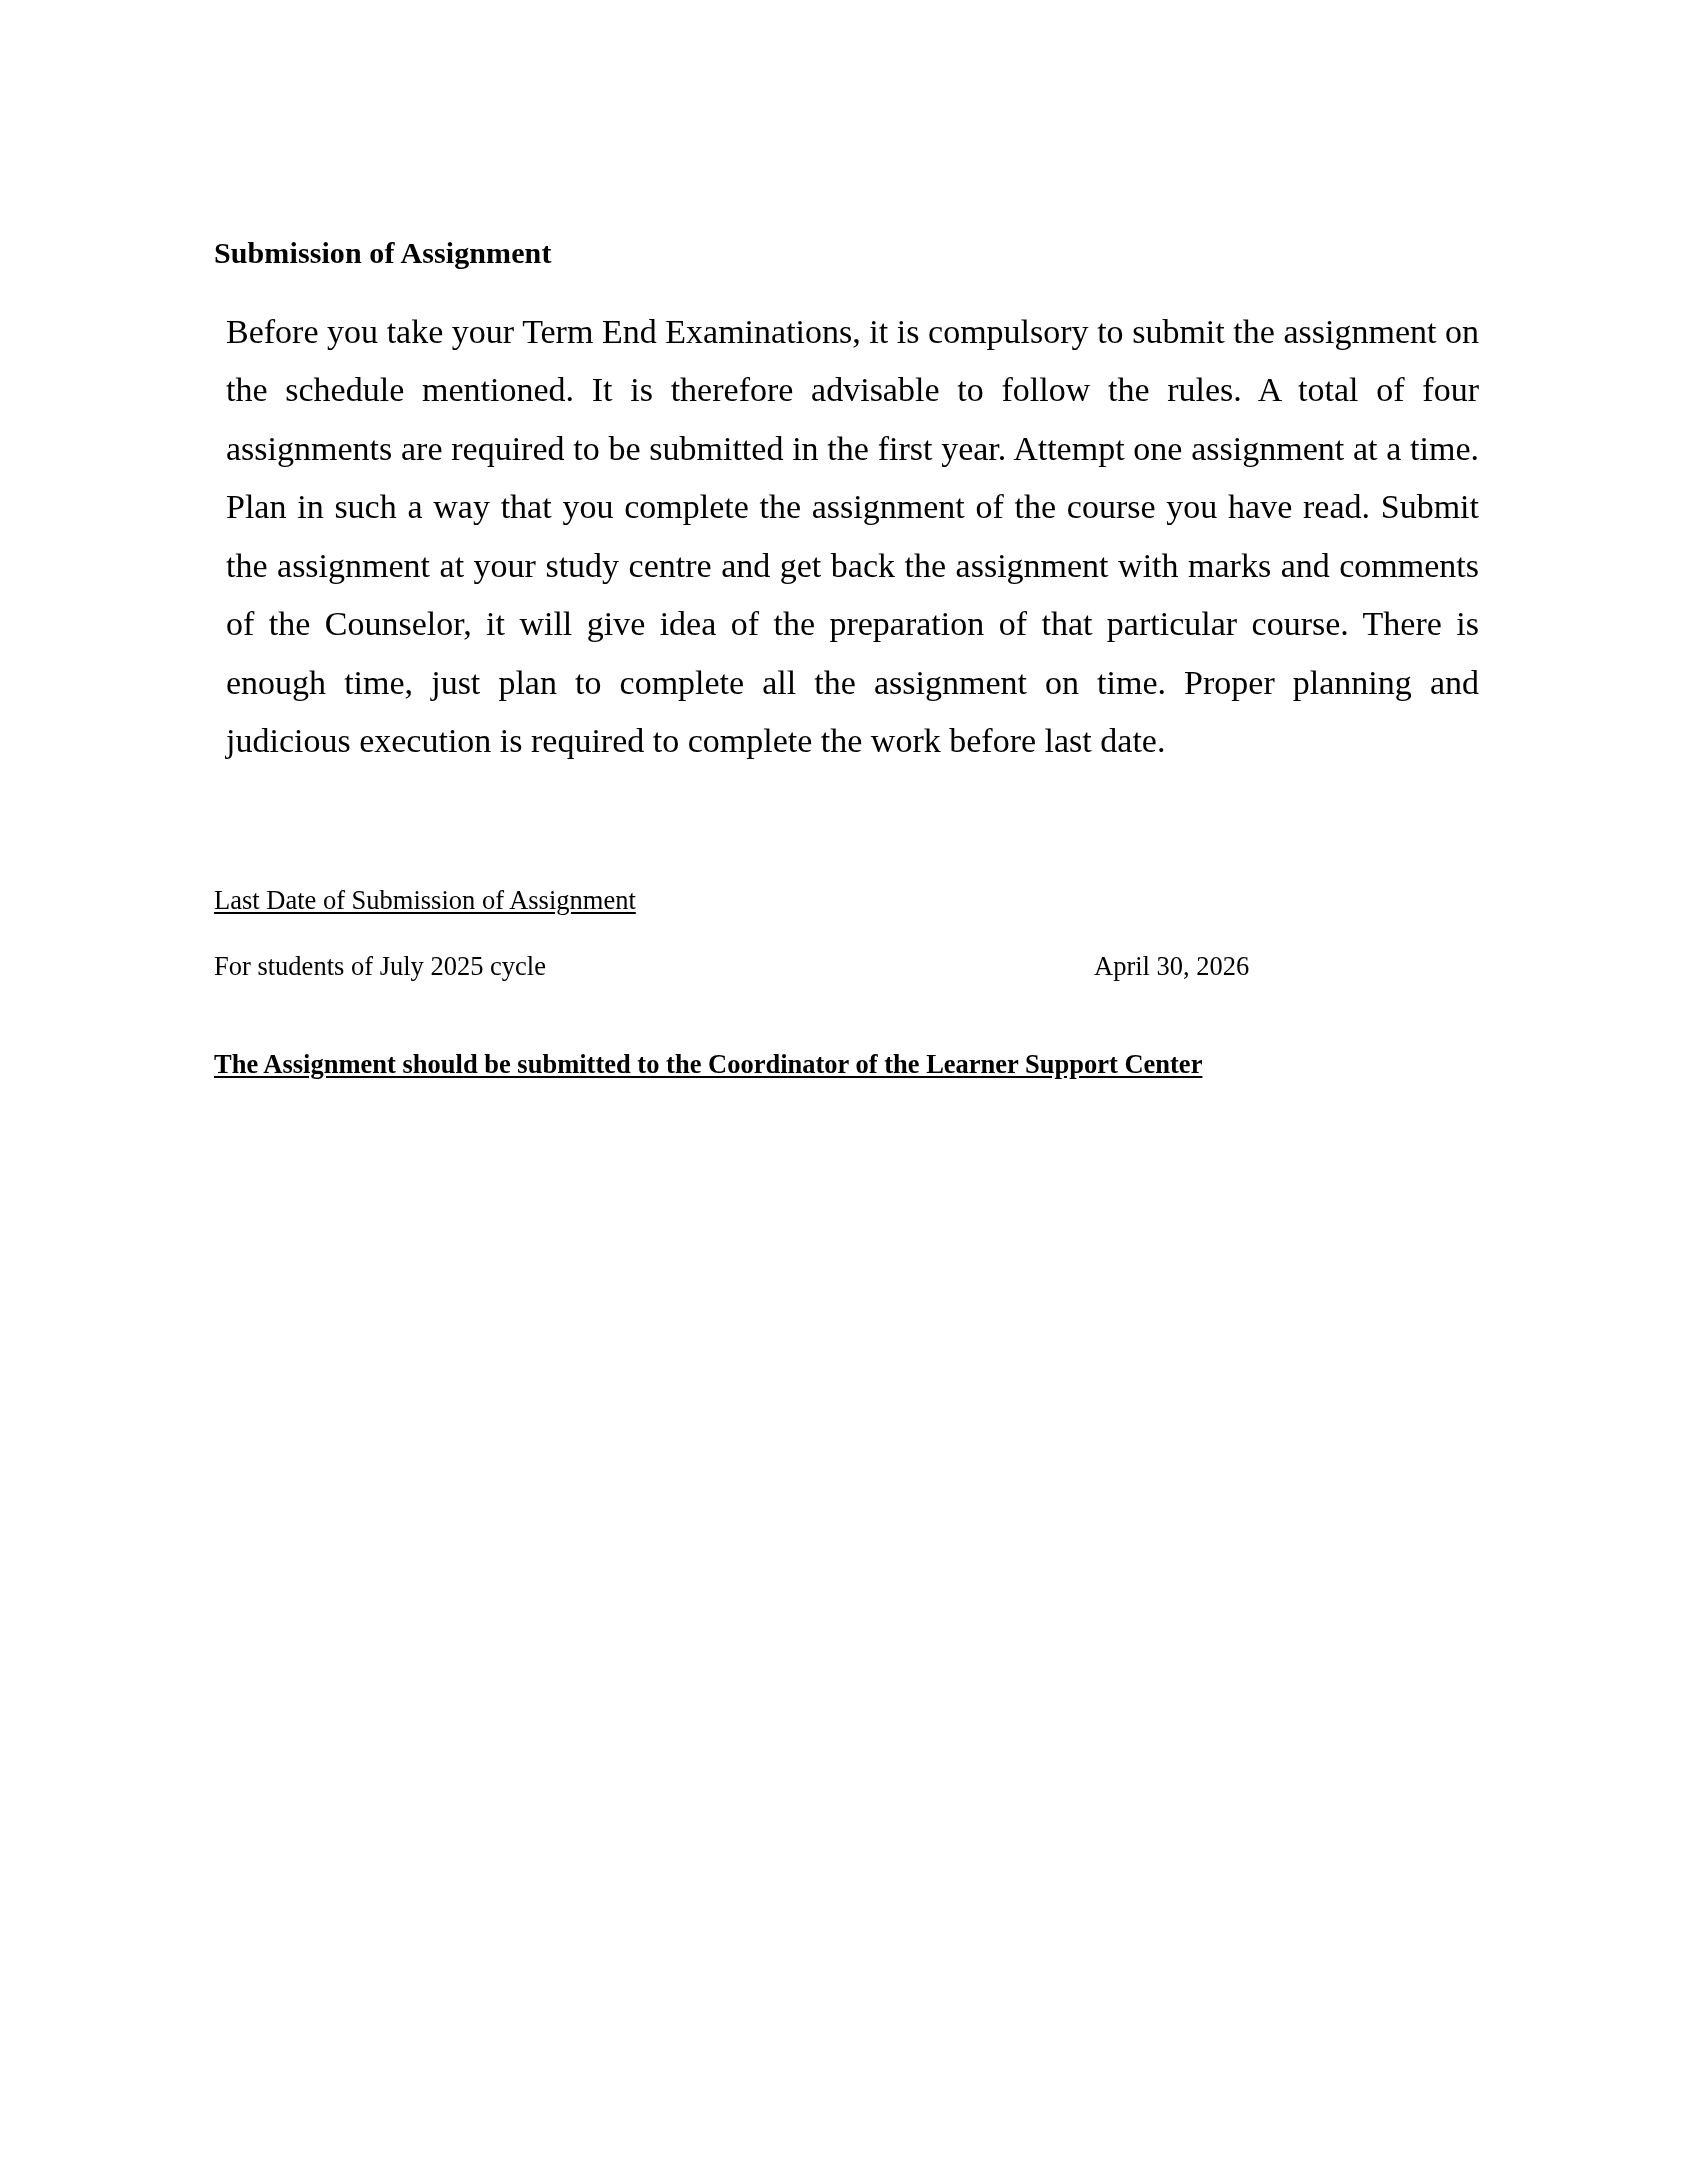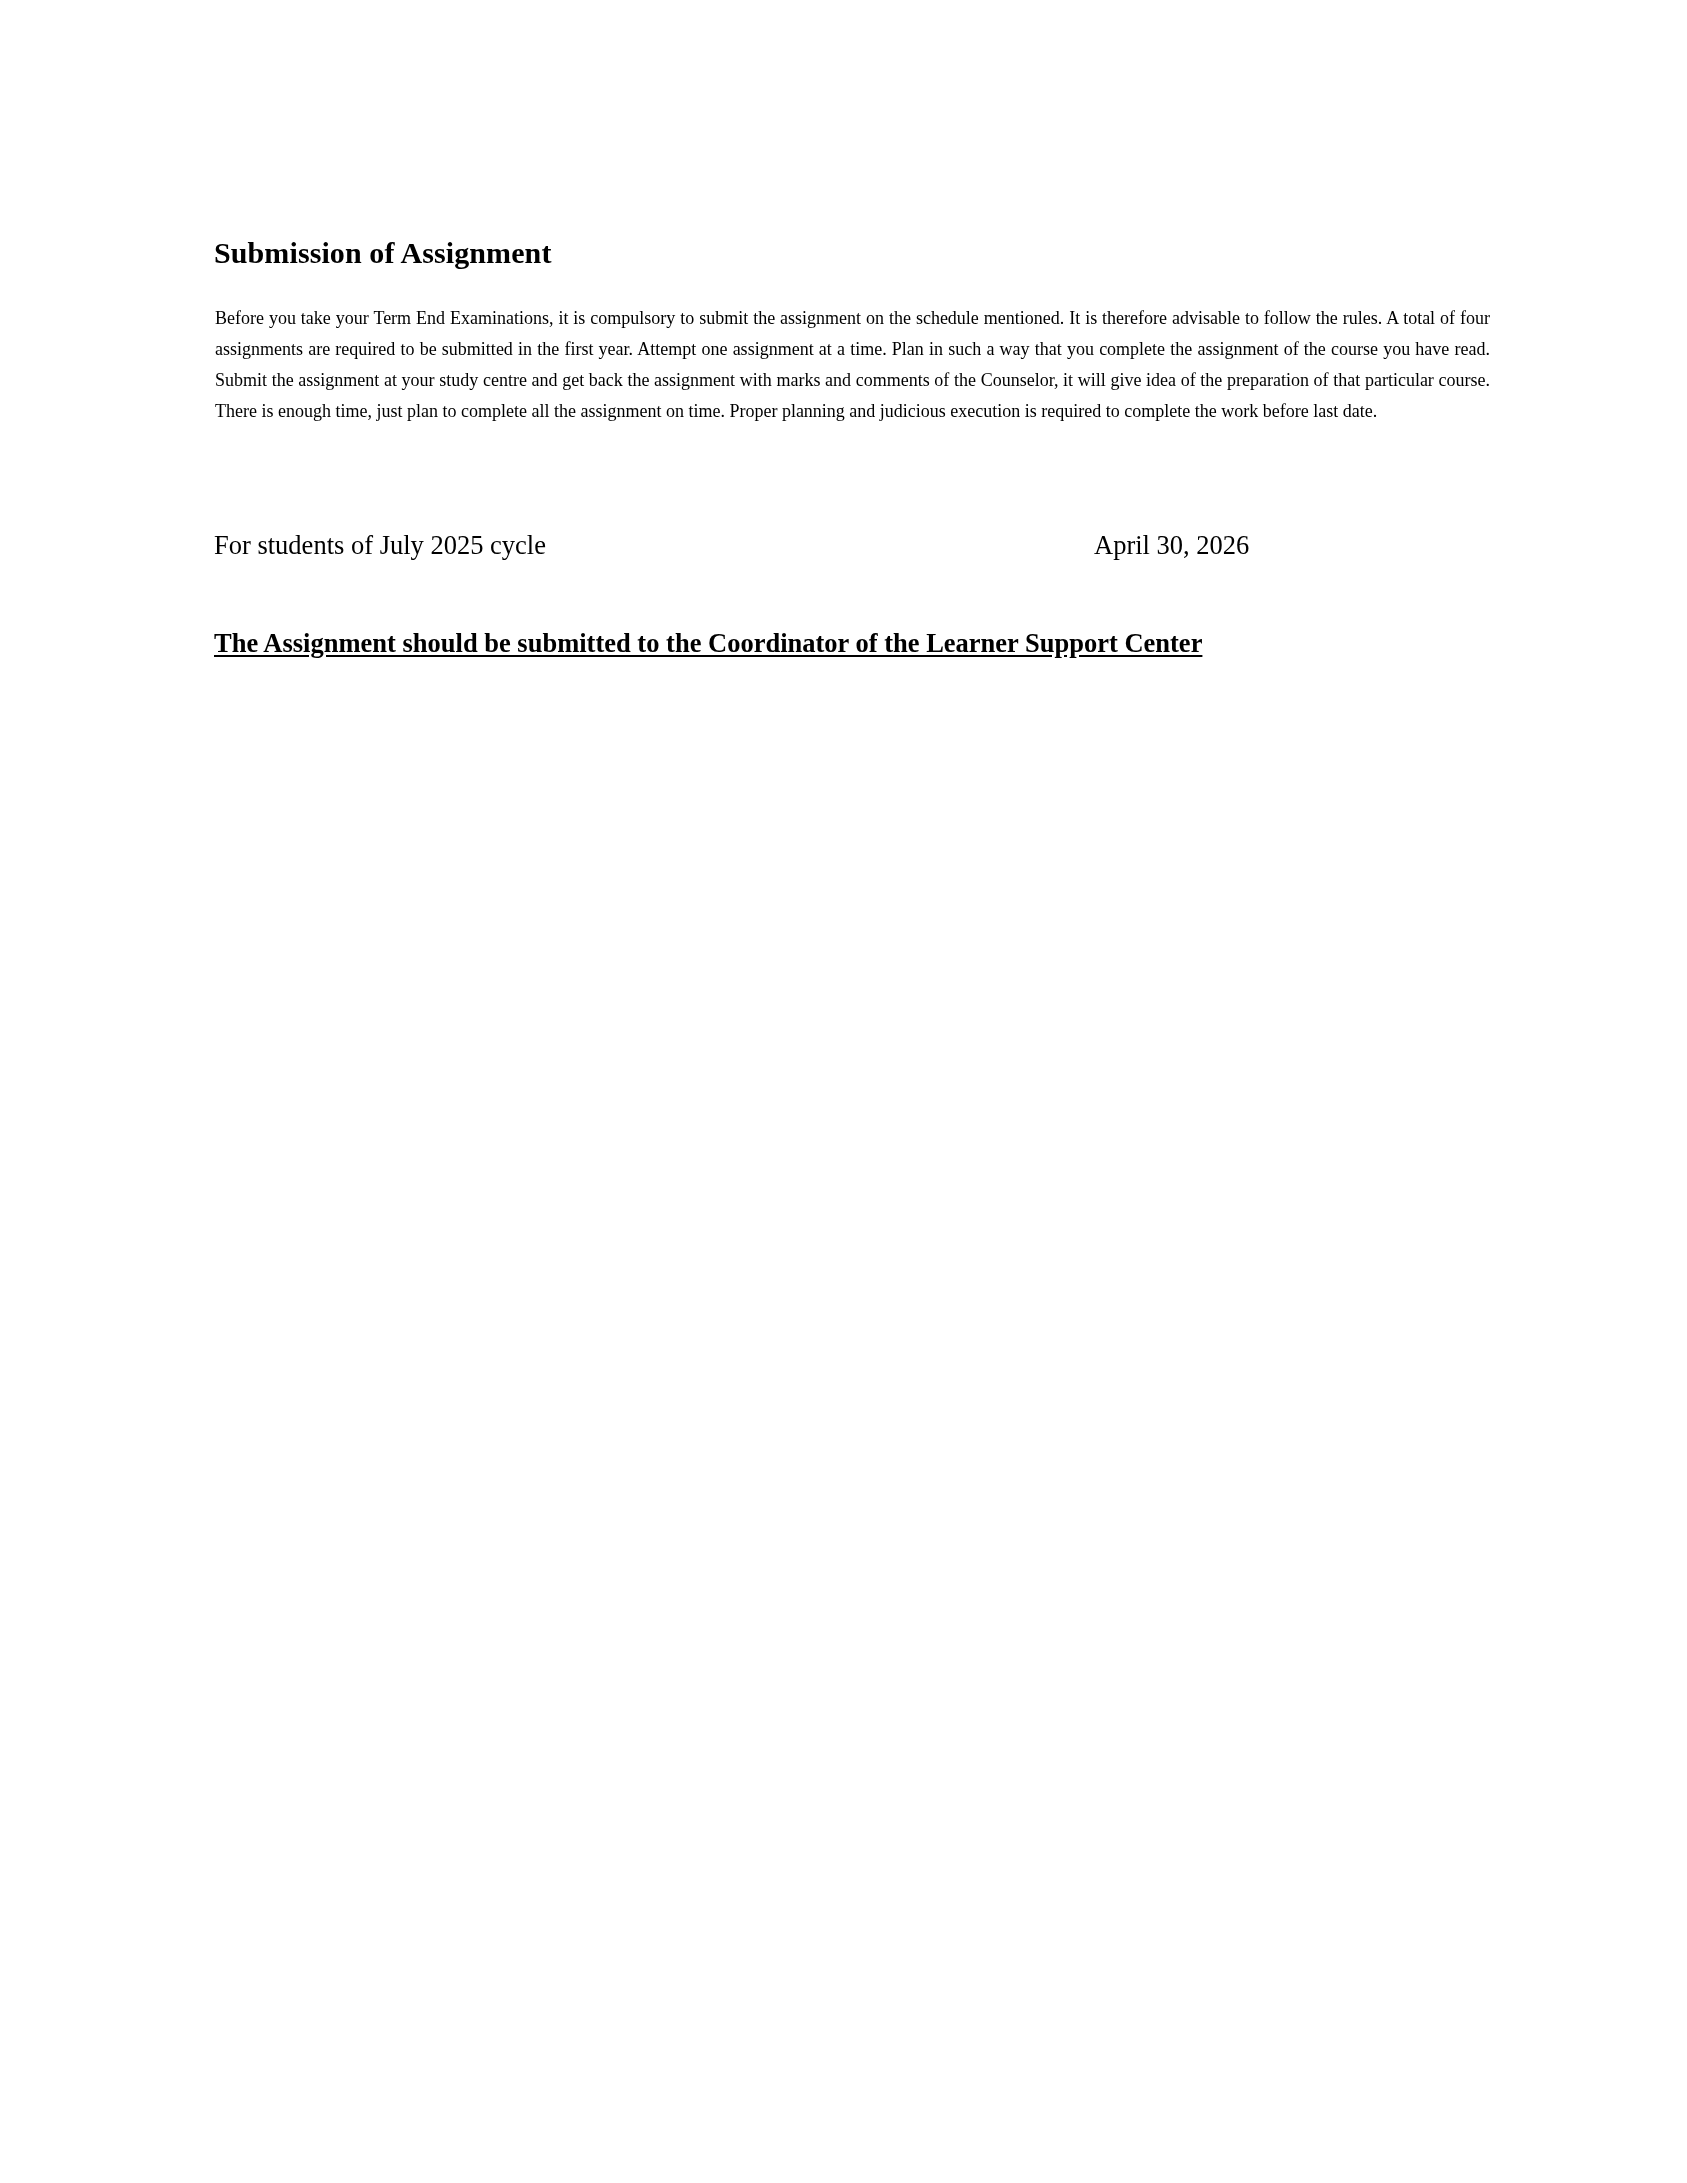--- a/index.html
+++ b/index.html
@@ -26,25 +26,25 @@
     width: 1277px;
   }
   .doc-title {
     font-size: 30px;
     font-weight: bold;
     letter-spacing: 0.1px;
     margin: 0 0 32px 0;
     line-height: 1.2;
   }
   .body-para {
-    font-size: 18px;
+    font-size: 34px;
     line-height: 1.72;
     text-align: justify;
     text-justify: inter-word;
-    margin: 1px;
+    margin: 12px;
   }
   .spacer-lg {
     height: 99px;
   }
   .subheading {
     font-size: 26.5px;
     text-decoration: underline;
     text-underline-offset: 2.6px;
     margin: 0 0 29px 0;
     line-height: 1.4;
@@ -82,20 +82,21 @@
 
 <div class="page">
   <div class="content">
 
     <h1 class="doc-title">Submission of Assignment</h1>
 
     <p class="body-para">Before you take your Term End Examinations, it is compulsory to submit the assignment on the schedule mentioned. It is therefore advisable to follow the rules. A total of four assignments are required to be submitted in the first year. Attempt one assignment at a time. Plan in such a way that you complete the assignment of the course you have read. Submit the assignment at your study centre and get back the assignment with marks and comments of the Counselor, it will give idea of the preparation of that particular course. There is enough time, just plan to complete all the assignment on time. Proper planning and judicious execution is required to  complete the work before last date.</p>
 
     <div class="spacer-lg"></div>
 
+    <div class="subheading">Last Date of Submission of Assignment</div>
 
     <div class="date-row">
       <span class="label">For students of July 2025 cycle</span>
       <span class="value">April 30,  2026</span>
     </div>
 
 
     <div class="spacer-md"></div>
 
     <p class="final-note">The Assignment should be submitted to the  Coordinator of the Learner Support Center </p>

